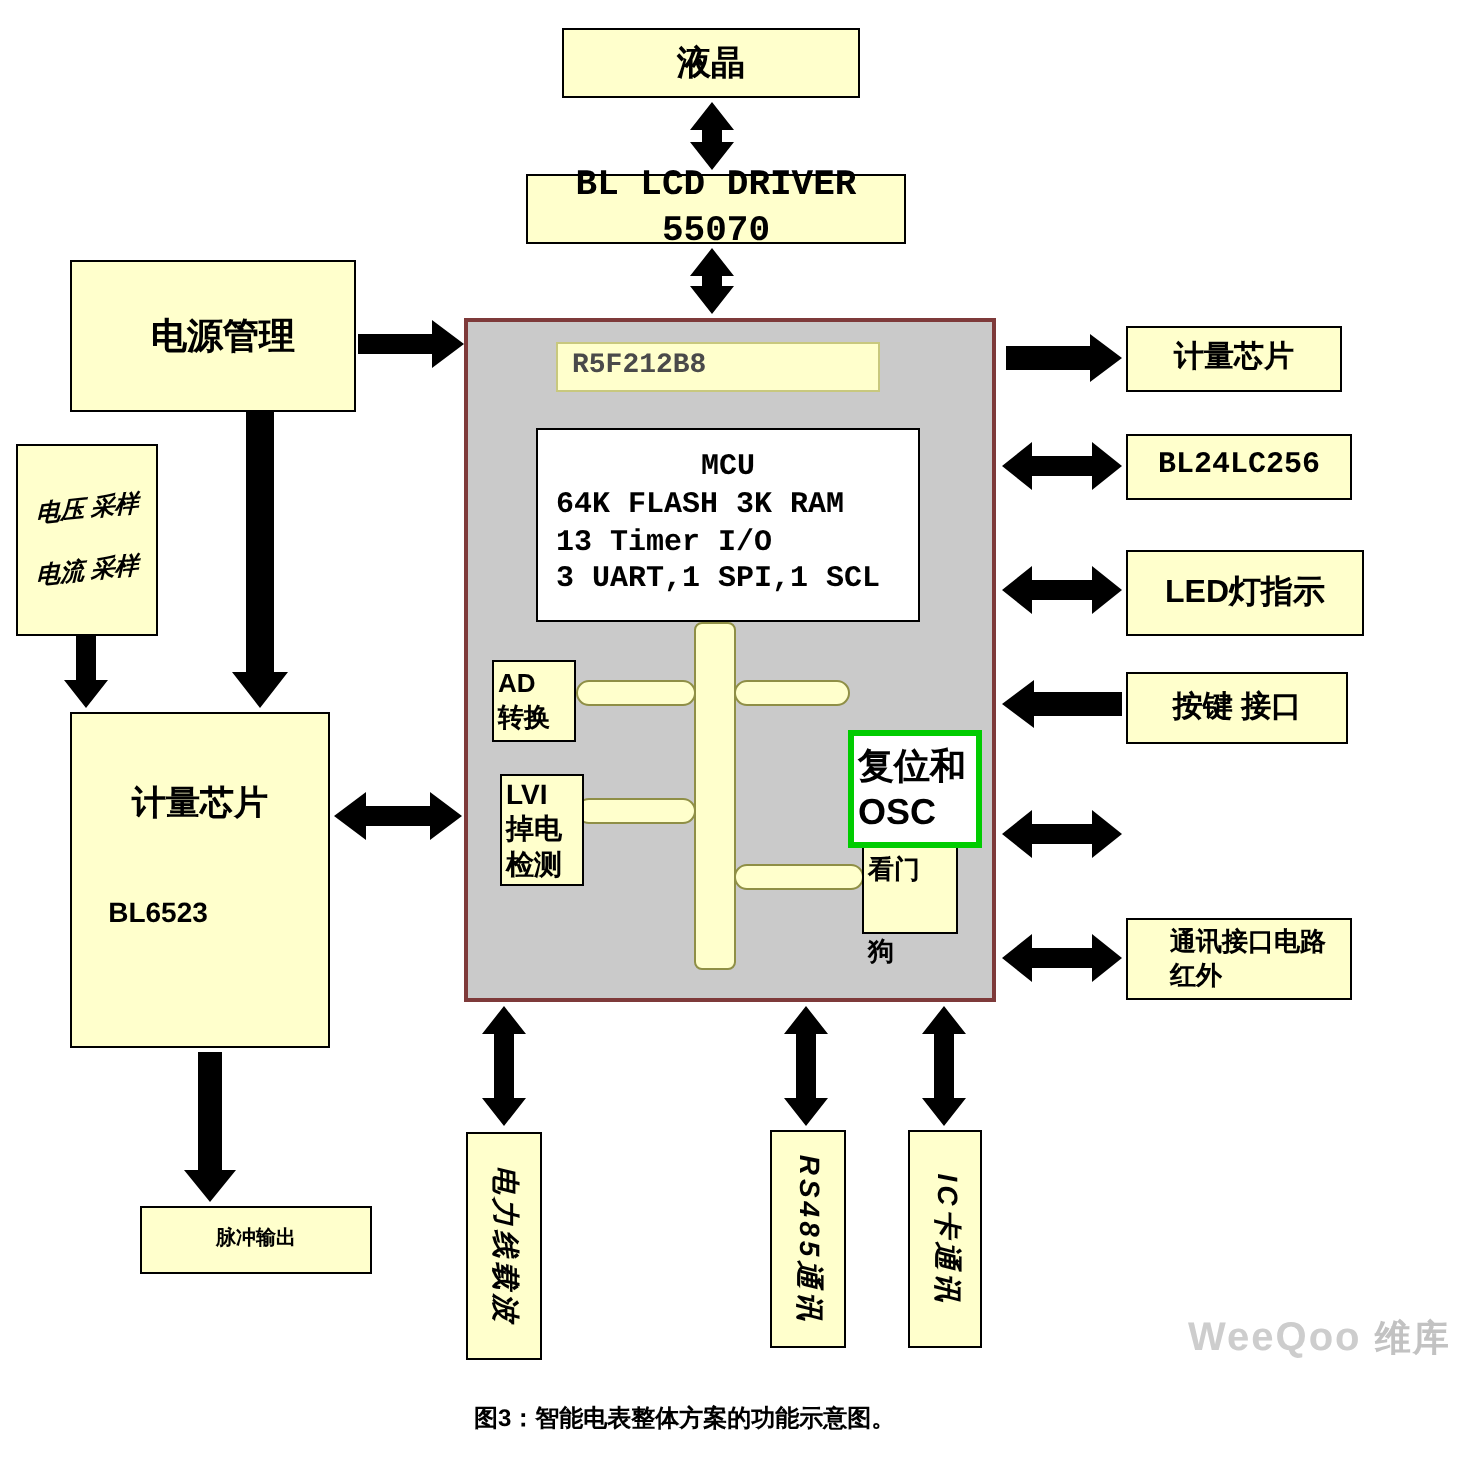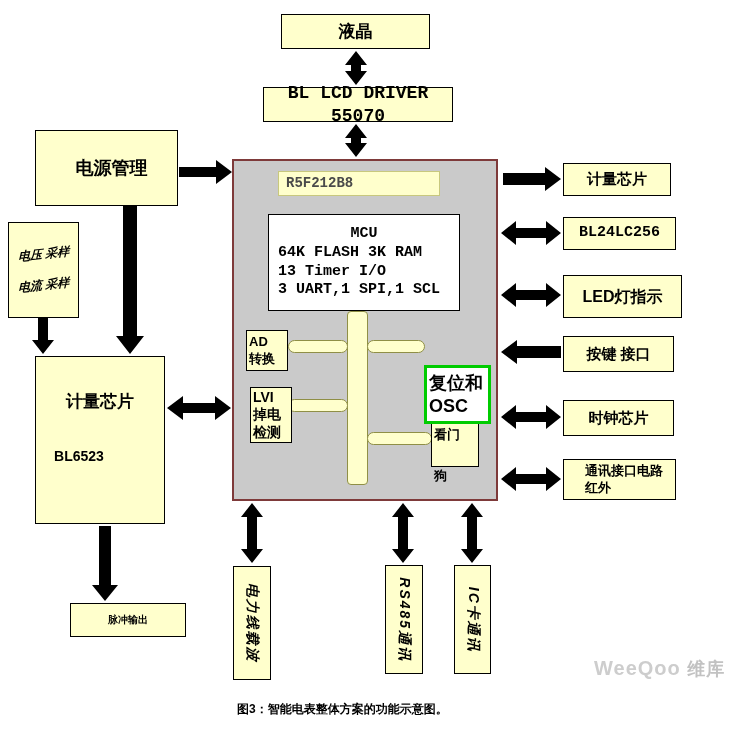--- a/index.html
+++ b/index.html
@@ -137,23 +137,20 @@
   </div>
   <div class="box r1 mono">
     <div>BL24LC256</div>
   </div>
   <div class="box r2">
     <div>LED灯指示</div>
   </div>
   <div class="box r3">
     <div>按键 接口</div>
   </div>
-  <div class="box r4">
-    <div>时钟芯片</div>
-  </div>
   <div class="box r5">
     <div>通讯接口电路</div>
     <div>红外</div>
   </div>
 
   <div class="box b0">
     <div class="vtext">电力线载波</div>
   </div>
   <div class="box b1">
     <div class="vtext">RS485通讯</div>

